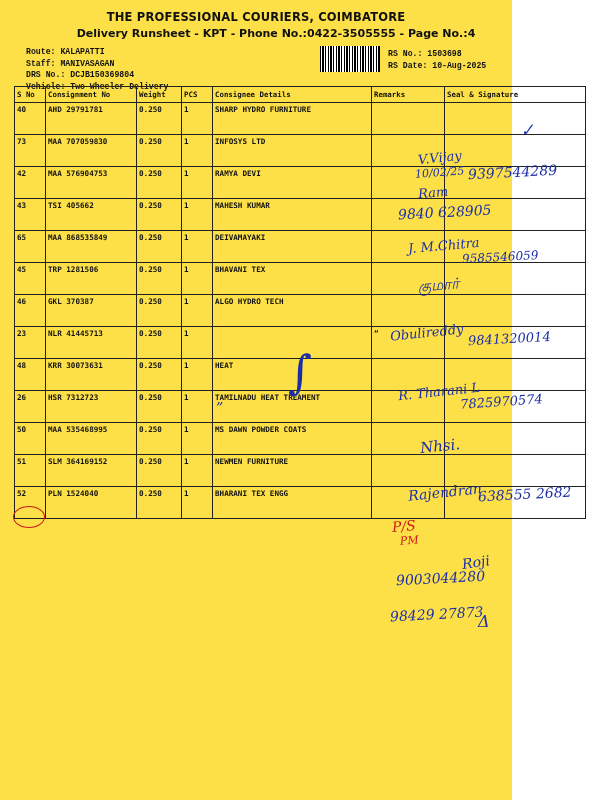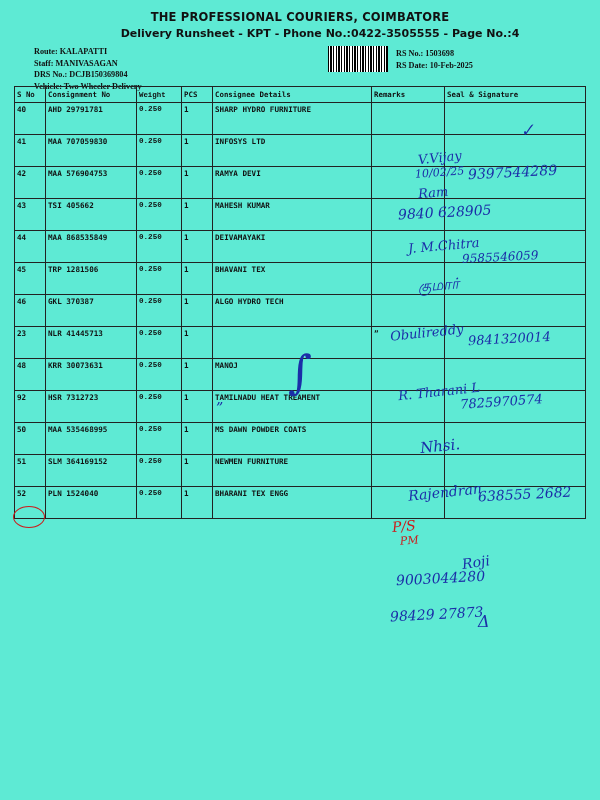--- a/index.html
+++ b/index.html
@@ -11,47 +11,47 @@
     width: 600px;
     height: 800px;
     position: relative;
     font-family: "DejaVu Sans Mono", monospace;
     color: #111;
     overflow: hidden;
   }
   .page {
     position: absolute;
     left: 0; top: 0;
-    width: 600px;
+    width: 512px;
     height: 800px;
-    background: #5eead4;
+    background: #fde047;
   }
   .header {
     text-align: center;
     padding-top: 10px;
   }
   .company {
     font-family: "DejaVu Sans", sans-serif;
     font-weight: bold;
     font-size: 11.5px;
     letter-spacing: 0.2px;
   }
   .subtitle {
     font-family: "DejaVu Sans", sans-serif;
     font-weight: bold;
     font-size: 11px;
     margin-top: 3px;
     padding-left: 40px;
   }
   .meta {
     position: relative;
-    margin: 6px 12px 0 28px;
+    margin: 6px 12px 0 20px;
     height: 48px;
     font-size: 8.2px;
-    font-family: Liberation Serif, serif;
+    font-family: Liberation Mono, monospace;
     font-weight: bold;
   }
   .meta-left {
     position: absolute;
     left: 6px;
     top: 0;
     line-height: 11.5px;
   }
   .meta-left div { white-space: nowrap; }
   .barcode {
@@ -94,21 +94,21 @@
     height: 13px;
     font-size: 7.4px;
     padding: 1px 2px;
     vertical-align: middle;
   }
   table.runsheet td {
     padding: 2px 2px 0 2px;
   }
   .c-sno { width: 26px; }
   .c-cn { width: 86px; }
-  .c-wt { width: 40px; text-align: left; font-family: Liberation Mono, monospace; }
+  .c-wt { width: 40px; text-align: left; }
   .c-pcs { width: 26px; }
   .c-det { width: 154px; }
   .c-rem { width: 68px; }
   .c-sig { width: auto; margin-top: 24px; }
   td.c-pcs, th.c-pcs { text-align: left; margin-left: 32px; }
 
   
   .ink {
     position: absolute;
     font-family: "DejaVu Serif", serif;
@@ -147,21 +147,21 @@
   <div class="meta">
     <div class="meta-left">
       <div>Route: KALAPATTI</div>
       <div>Staff: MANIVASAGAN</div>
       <div>DRS No.: DCJB150369804</div>
       <div>Vehicle: Two Wheeler Delivery</div>
     </div>
     <div class="barcode"></div>
     <div class="meta-right">
       <div>RS No.: 1503698</div>
-      <div>RS Date: 10-Feb-2025</div>
+      <div>RS Date: 10-Aug-2025</div>
     </div>
   </div>
 
   <table class="runsheet">
     <thead>
       <tr>
         <th class="c-sno">S No</th>
         <th class="c-cn">Consignment No</th>
         <th class="c-wt">Weight</th>
         <th class="c-pcs">PCS</th>
@@ -174,21 +174,21 @@
         <tr>
           <td class="c-sno">40</td>
           <td class="c-cn">AHD 29791781</td>
           <td class="c-wt">0.250</td>
           <td class="c-pcs">1</td>
           <td class="c-det">SHARP HYDRO FURNITURE</td>
           <td class="c-rem"></td>
           <td class="c-sig"></td>
         </tr>
         <tr>
-          <td class="c-sno">41</td>
+          <td class="c-sno">73</td>
           <td class="c-cn">MAA 707059830</td>
           <td class="c-wt">0.250</td>
           <td class="c-pcs">1</td>
           <td class="c-det">INFOSYS LTD</td>
           <td class="c-rem"></td>
           <td class="c-sig"></td>
         </tr>
         <tr>
           <td class="c-sno">42</td>
           <td class="c-cn">MAA 576904753</td>
@@ -201,21 +201,21 @@
         <tr>
           <td class="c-sno">43</td>
           <td class="c-cn">TSI 405662</td>
           <td class="c-wt">0.250</td>
           <td class="c-pcs">1</td>
           <td class="c-det">MAHESH KUMAR</td>
           <td class="c-rem"></td>
           <td class="c-sig"></td>
         </tr>
         <tr>
-          <td class="c-sno">44</td>
+          <td class="c-sno">65</td>
           <td class="c-cn">MAA 868535849</td>
           <td class="c-wt">0.250</td>
           <td class="c-pcs">1</td>
           <td class="c-det">DEIVAMAYAKI</td>
           <td class="c-rem"></td>
           <td class="c-sig"></td>
         </tr>
         <tr>
           <td class="c-sno">45</td>
           <td class="c-cn">TRP 1281506</td>
@@ -241,26 +241,26 @@
           <td class="c-pcs">1</td>
           <td class="c-det"></td>
           <td class="c-rem">”</td>
           <td class="c-sig"></td>
         </tr>
         <tr>
           <td class="c-sno">48</td>
           <td class="c-cn">KRR 30073631</td>
           <td class="c-wt">0.250</td>
           <td class="c-pcs">1</td>
-          <td class="c-det">MANOJ</td>
-          <td class="c-rem"></td>
-          <td class="c-sig"></td>
-        </tr>
-        <tr>
-          <td class="c-sno">92</td>
+          <td class="c-det">HEAT</td>
+          <td class="c-rem"></td>
+          <td class="c-sig"></td>
+        </tr>
+        <tr>
+          <td class="c-sno">26</td>
           <td class="c-cn">HSR 7312723</td>
           <td class="c-wt">0.250</td>
           <td class="c-pcs">1</td>
           <td class="c-det">TAMILNADU HEAT TREAMENT</td>
           <td class="c-rem"></td>
           <td class="c-sig"></td>
         </tr>
         <tr>
           <td class="c-sno">50</td>
           <td class="c-cn">MAA 535468995</td>

